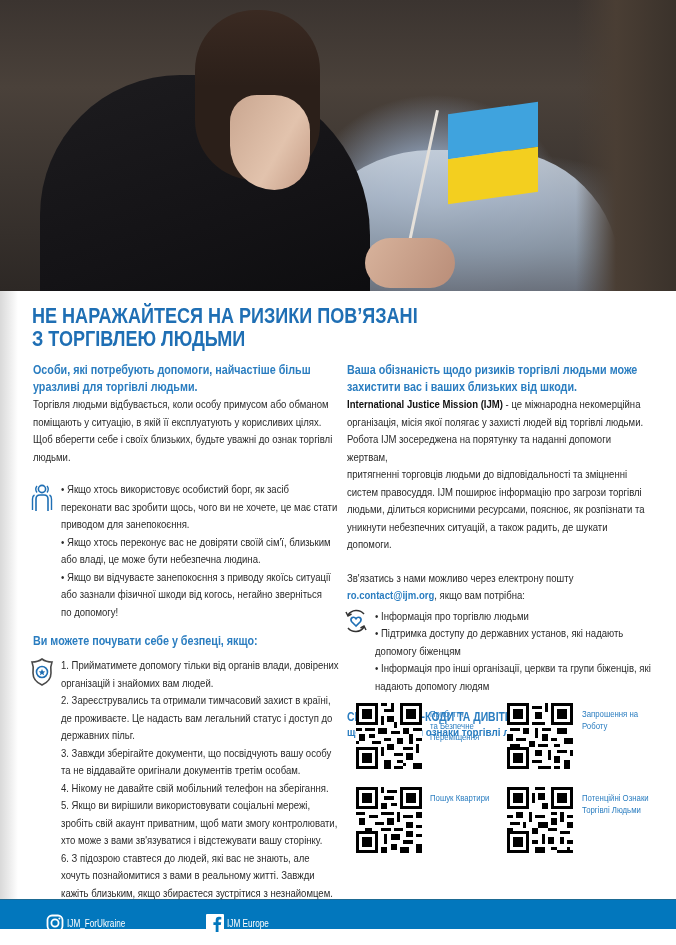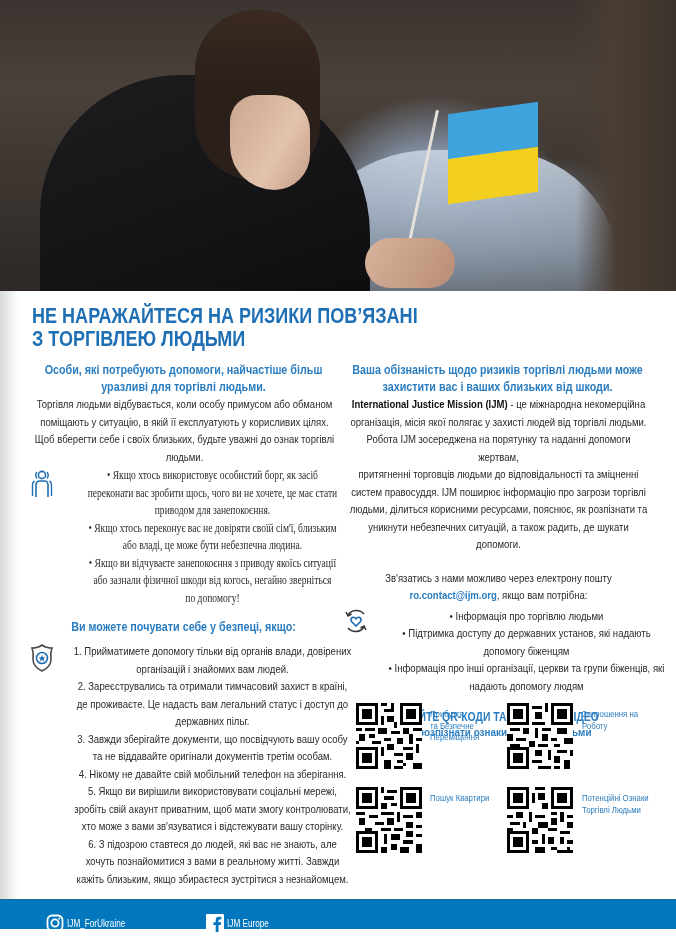--- a/index.html
+++ b/index.html
@@ -30,21 +30,21 @@
     .hero .flag { position:absolute; left:448px; top:108px; width:90px; height:90px; transform: skewY(-8deg); }
     .hero .flag .blue { height:45px; background:#3fa3de; }
     .hero .flag .yellow { height:45px; background:#f3cf1f; }
 
     .shade { position:absolute; left:0; top:291px; width:18px; height:608px;
       background: linear-gradient(90deg,#d9d9d9 0%, #efefef 60%, rgba(255,255,255,0) 100%); }
 
     .title { position:absolute; left:32px; top:304px; font-family:"Liberation Sans", sans-serif; font-weight:700;
       color:#1f6fb4; font-size:22px; line-height:23px; letter-spacing:0px; transform: scaleX(0.82); transform-origin:left top; width:520px; }
 
-    .col { position:absolute; font-family:"Liberation Sans", sans-serif;text-align:center; }
+    .col { position:absolute; font-family:"Liberation Sans", sans-serif; }
     .left-col { left:33px; top:362px; width:300px; }
     .right-col { left:347px; top:362px; width:305px; }
 
     .lead { color:#2a7dc0; font-weight:700; font-size:12.5px; line-height:17px; transform: scaleX(.86); transform-origin:left top; width:350px; }
     .body { color:#2a2a2a; font-size:11.5px; line-height:17.5px; transform: scaleX(.83); transform-origin:left top; width:365px; }
     .body b { font-weight:700; color:#111; }
 
     .icon-row { position:relative; padding-left:28px; }
     .icon-row .ico { position:absolute; left:-4px; top:2px; width:26px; height:30px; }
 
@@ -89,21 +89,21 @@
     <div>Особи, які потребують допомоги, найчастіше більш</div>
     <div>уразливі для торгівлі людьми.</div>
   </div>
   <div class="body">
     <div>Торгівля людьми відбувається, коли особу примусом або обманом</div>
     <div>поміщають у ситуацію,  в якій її експлуатують у корисливих цілях.</div>
     <div>Щоб вберегти себе і своїх близьких, будьте уважні до ознак торгівлі</div>
     <div>людьми.</div>
   </div>
 
-  <div class="icon-row" style="margin-top:1px;font-family:Liberation Serif, serif;">
+  <div class="icon-row" style="margin-top:15px;">
     <svg class="ico" viewBox="0 0 26 30">
       <circle cx="13" cy="6" r="3.6" fill="none" stroke="#1f6fb4" stroke-width="1.6"></circle>
       <path d="M8 3 Q5.5 6 8 9.5 M18 3 Q20.5 6 18 9.5" fill="none" stroke="#1f6fb4" stroke-width="1.4"></path>
       <path d="M7 28 V16 Q7 12 11 12 H15 Q19 12 19 16 V28" fill="none" stroke="#1f6fb4" stroke-width="1.6"></path>
       <path d="M3.5 27 V16 Q3.5 13 5.5 12 M22.5 27 V16 Q22.5 13 20.5 12" fill="none" stroke="#1f6fb4" stroke-width="1.4"></path>
     </svg>
     <div class="body">
       <div>• Якщо хтось використовує особистий борг, як засіб</div>
       <div>переконати вас зробити щось, чого ви не хочете, це має стати</div>
       <div>приводом для занепокоєння.</div>

